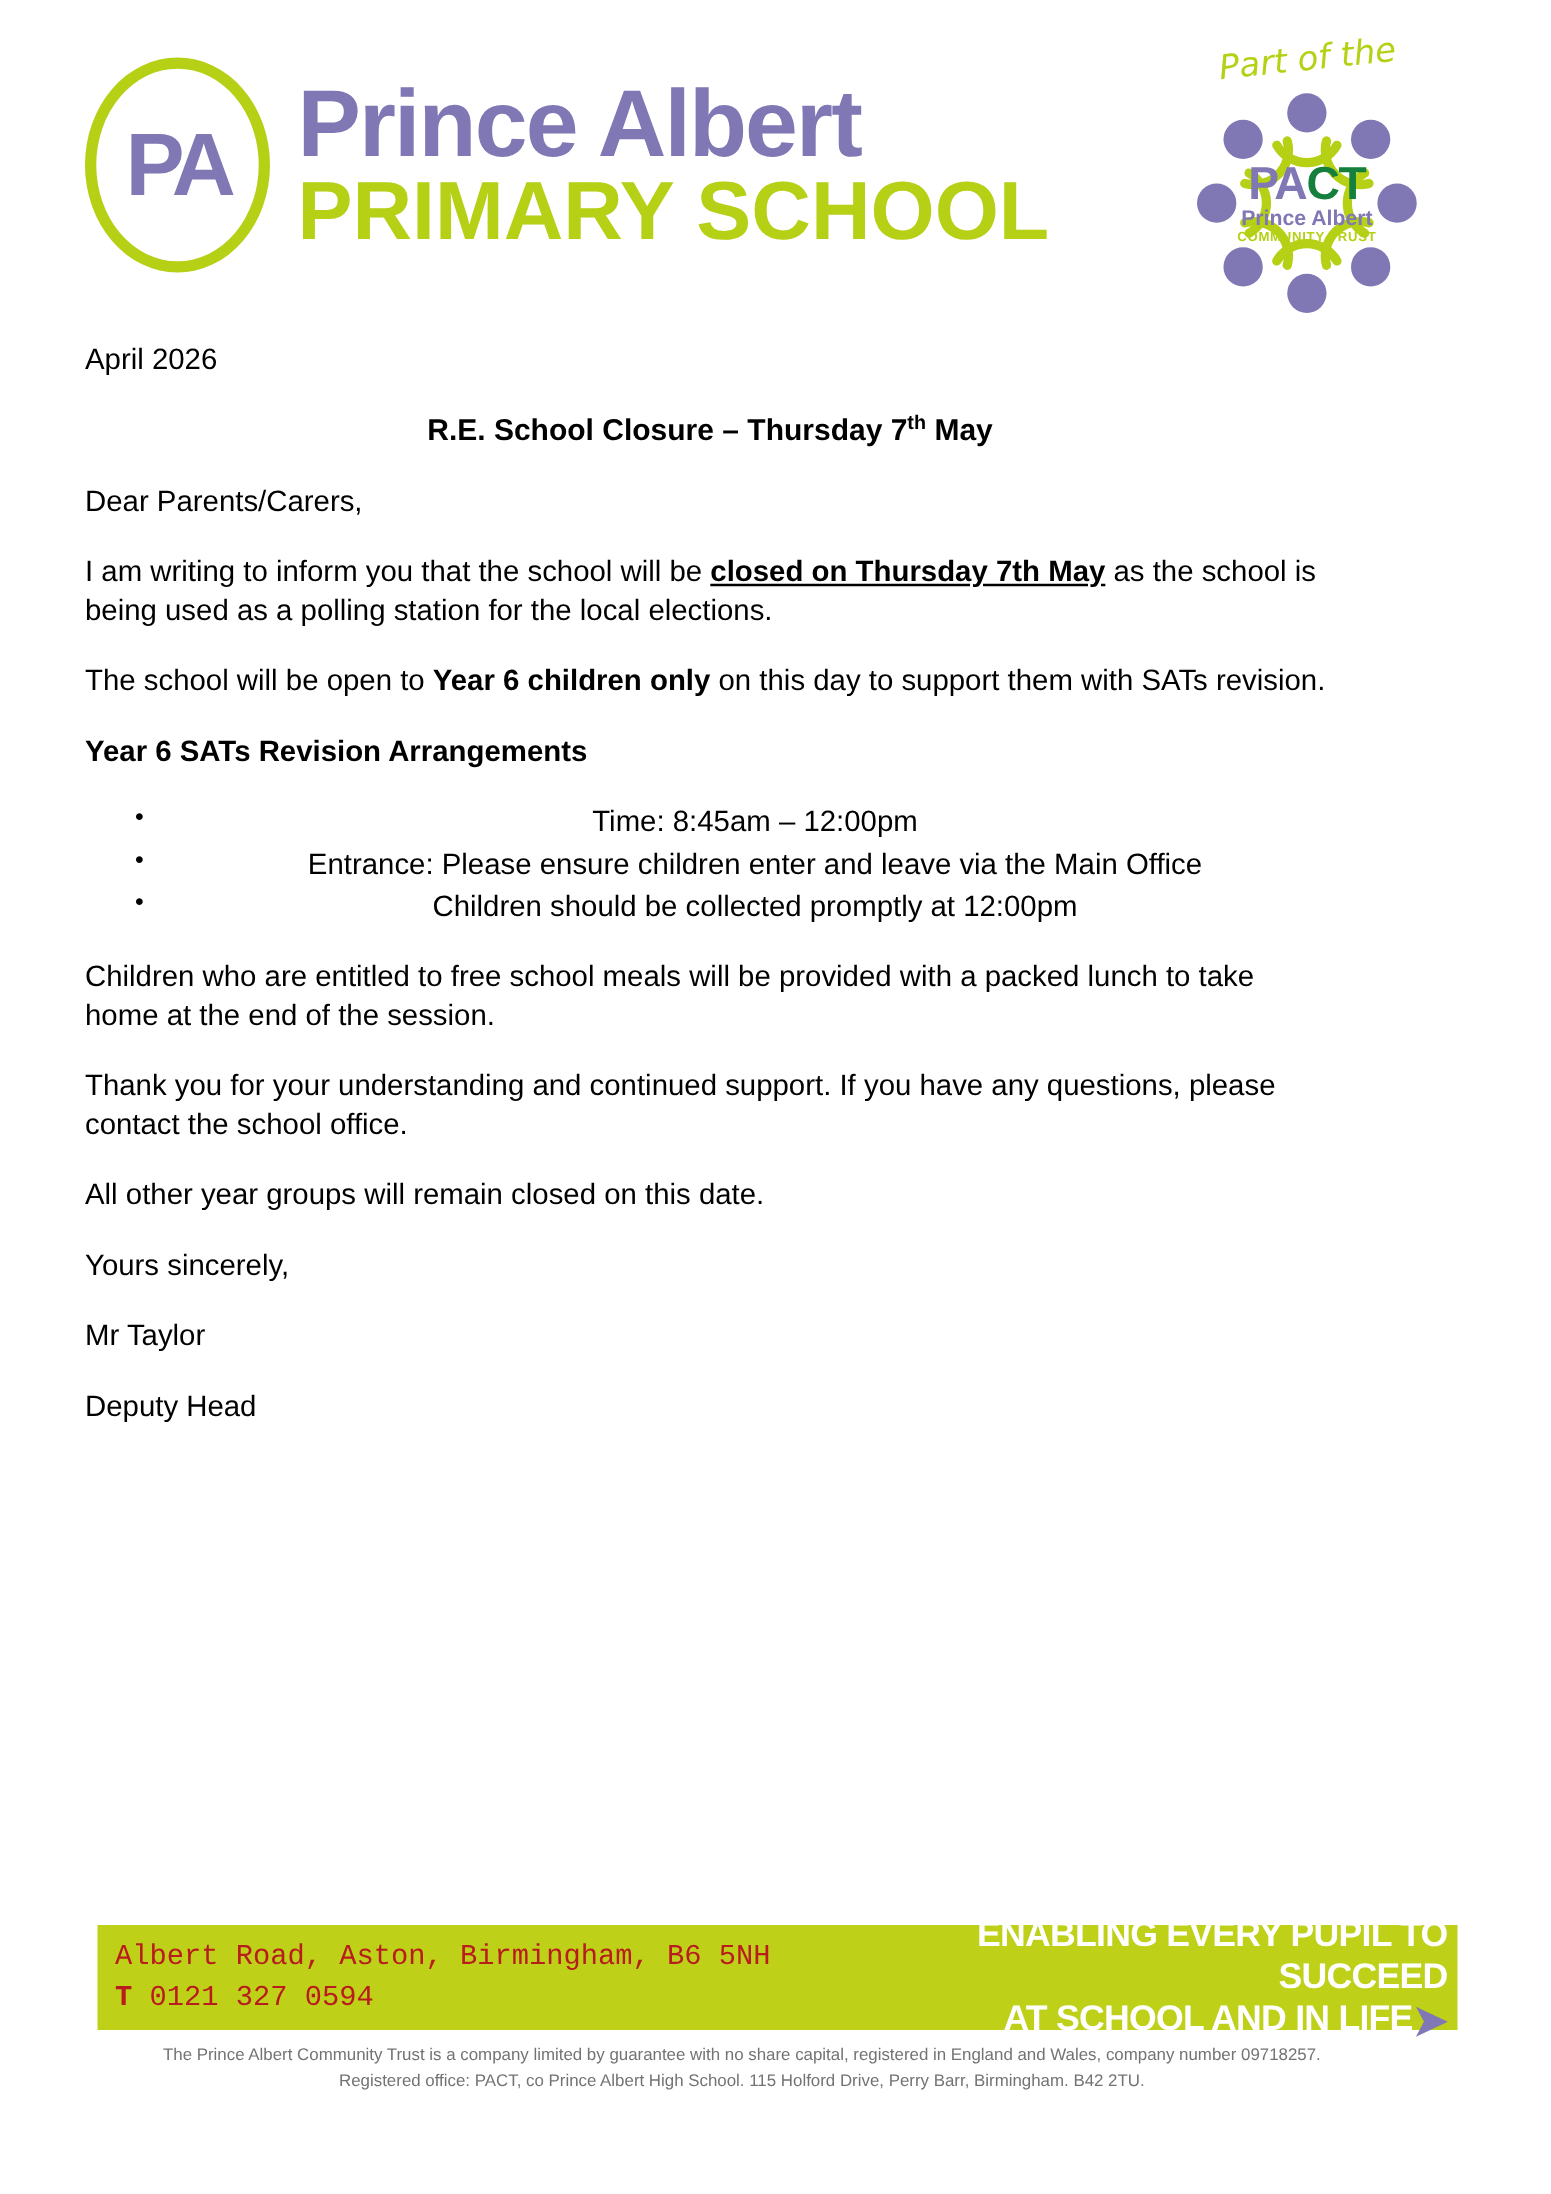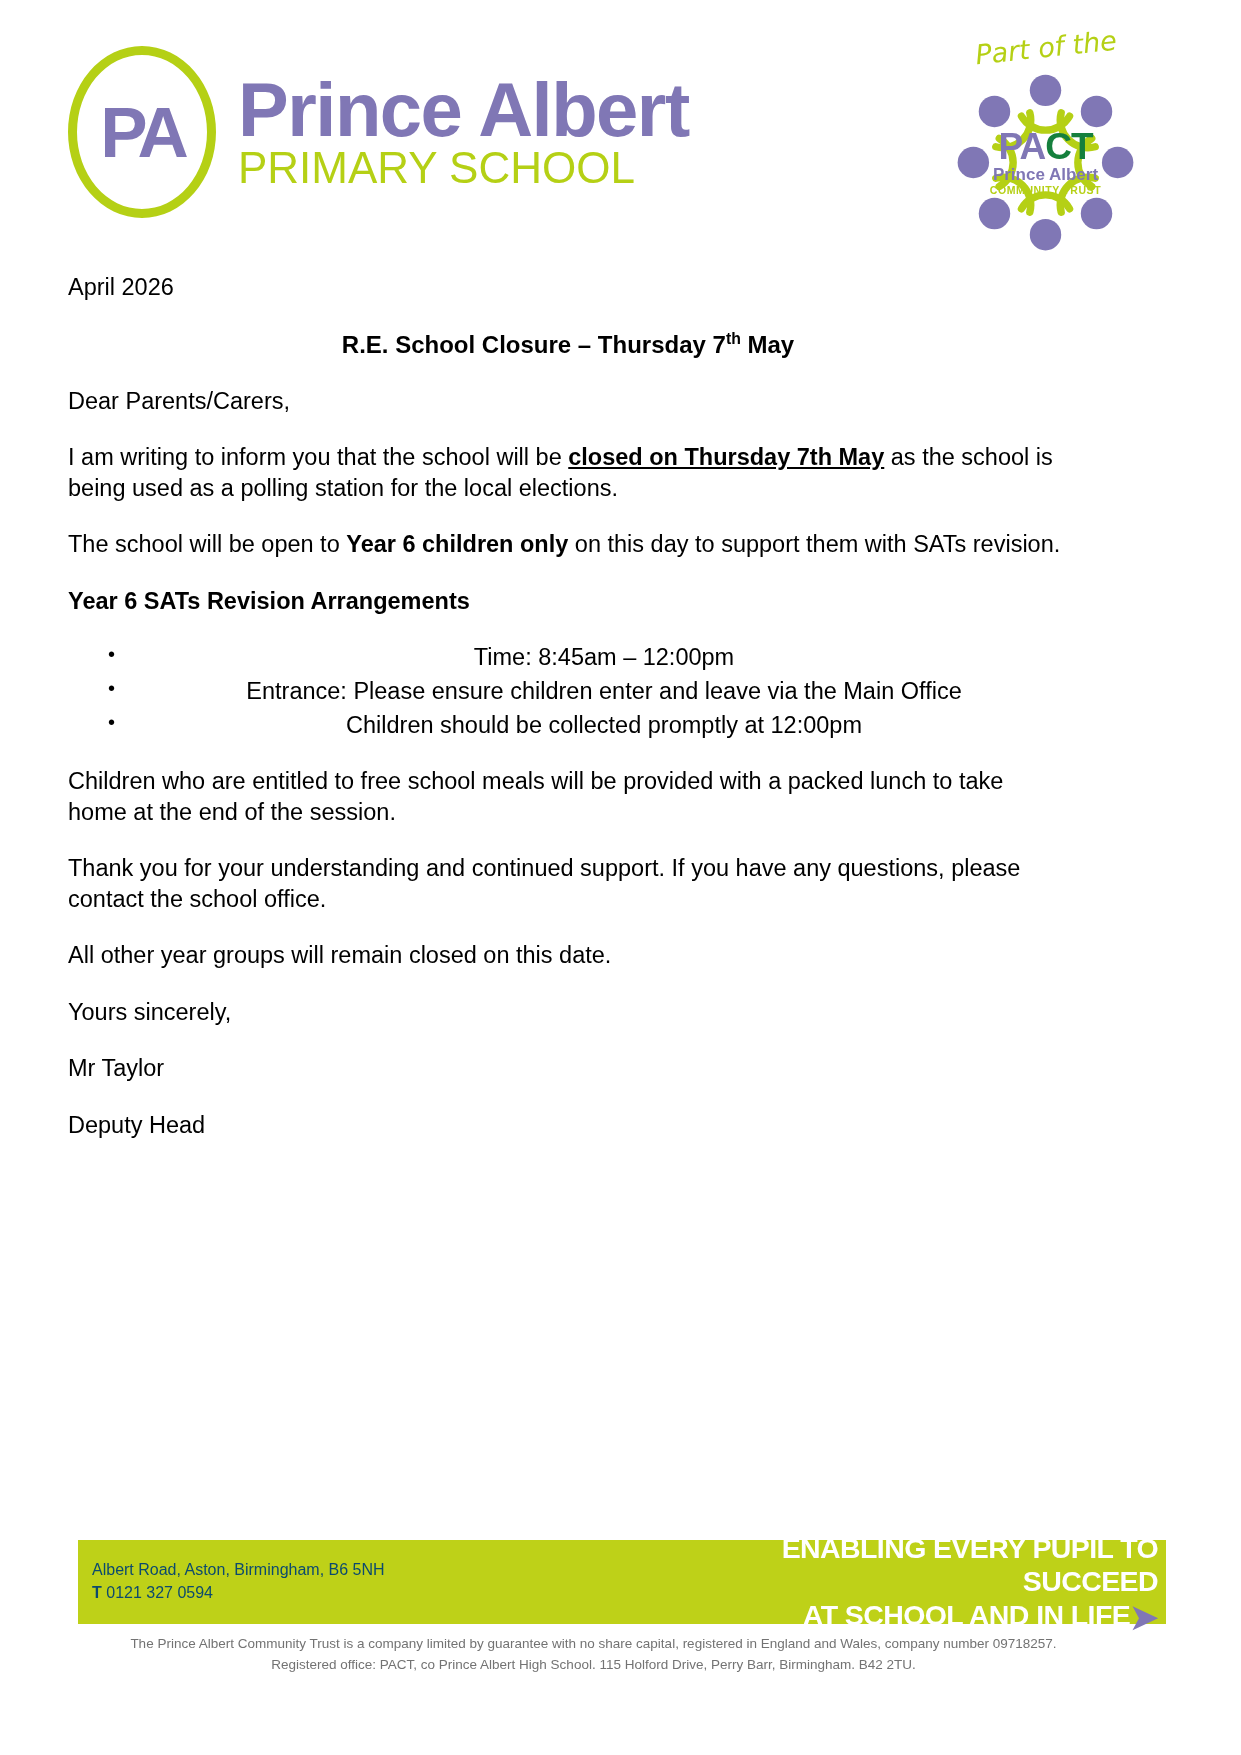--- a/index.html
+++ b/index.html
@@ -60,22 +60,22 @@
   .school-name-1 {
     font-family: "Liberation Sans", sans-serif;
     font-weight: bold;
     font-size: 76px;
     color: #8077b5;
     letter-spacing: -1.5px;
     display: block;
   }
   .school-name-2 {
     font-family: "Liberation Sans", sans-serif;
-    font-weight: normal;
-    font-size: 44px;
+    font-weight: bold;
+    font-size: 66px;
     color: #b5d015;
     letter-spacing: 0px;
     display: block;
     margin-top: 2px;
   }
 
   .pact-wrap {
     position: absolute;
     right: 58px;
     top: 22px;
@@ -185,23 +185,23 @@
     position: absolute;
     left: 78px;
     top: 1540px;
     width: 1088px;
     height: 84px;
     background: #bed118;
     display: flex;
     align-items: center;
   }
   .footer-left {
-    color: #0c4a6e;
-    font-family: Liberation Sans, sans-serif;
-    font-size: 16px;
+    color: #b91c1c;
+    font-family: Liberation Mono, monospace;
+    font-size: 23px;
     line-height: 1.42;
     padding-left: 14px;
     width: 620px;
     box-sizing: border-box;
   }
   .footer-left .lbl { font-weight: bold; }
   .footer-row3 { display: flex; }
   .footer-row3 .w { width: 305px; }
   .footer-right {
     flex: 1;

